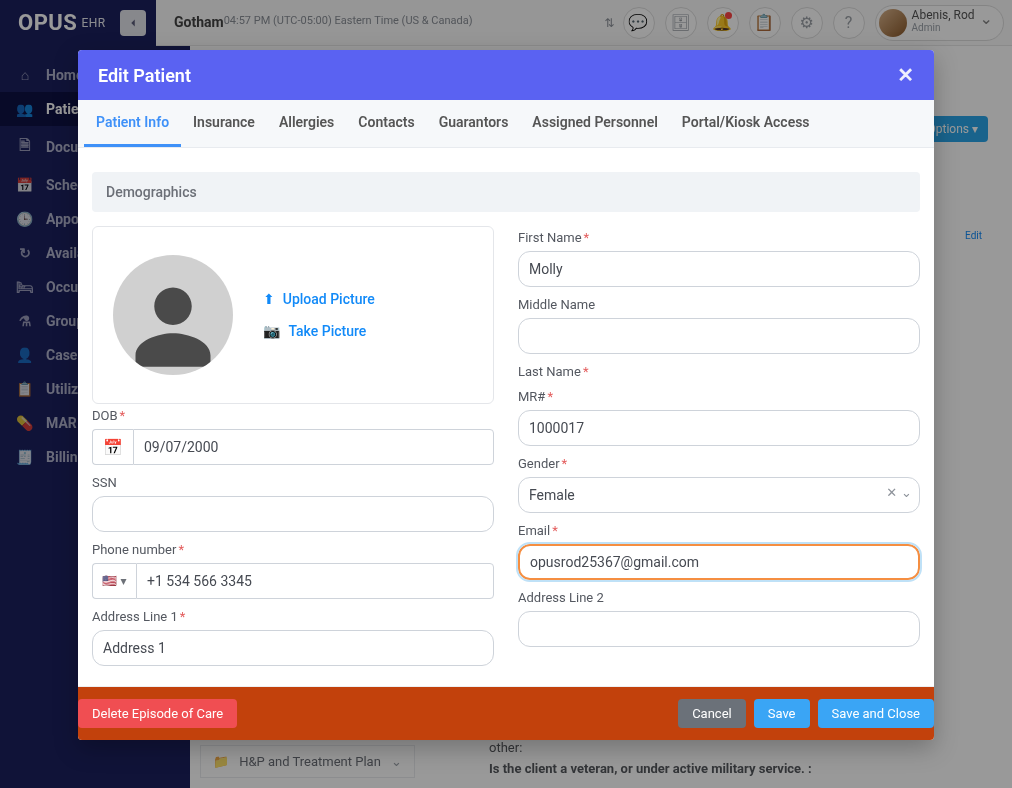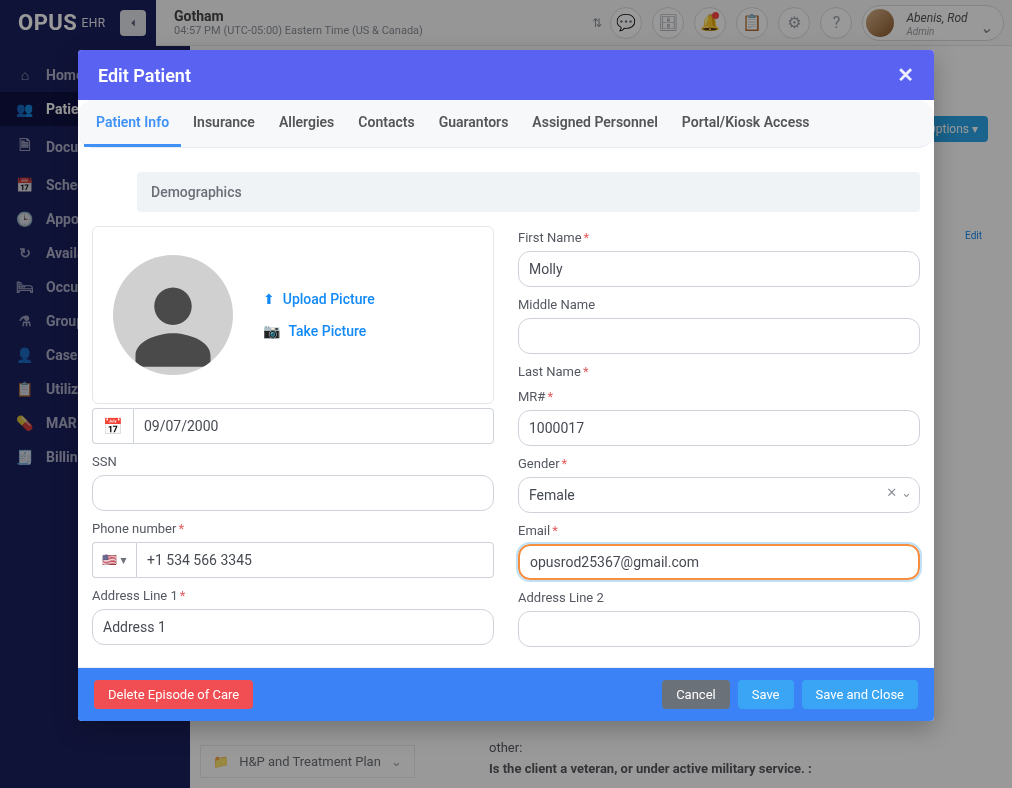--- a/index.html
+++ b/index.html
@@ -20,28 +20,28 @@
     --link:#128af8;
     --highlight:#f58e41;
   }
   *{box-sizing:border-box;font-family:-apple-system,Segoe UI,Roboto,Arial,sans-serif;}
   body{margin:0;width:1012px;height:788px;overflow:hidden;position:relative;background:#fff;}
   
   .topbar{display:flex;align-items:center;height:46px;background:var(--topbar-bg);border-bottom:1px solid #e6e6e6;position:relative;z-index:1;}
   .logo{width:156px;height:46px;background:var(--sidebar-bg);display:flex;align-items:center;color:#fff;font-weight:700;font-size:22px;padding-left:18px;letter-spacing:0.5px;}
   .logo .ehr{font-size:12px;font-weight:400;margin-left:4px;opacity:0.9;}
   .sidebar-collapse{width:26px;height:26px;background:#e2e3e9;border-radius:4px;display:flex;align-items:center;justify-content:center;color:#5b5d7a;margin-left:-36px;margin-right:8px;}
-  .location{display:flex;flex-direction:column;padding-left:20px;line-height:1.2;color:#555;flex:1;}
+  .location{display:flex;flex-direction:row;padding-left:20px;line-height:1.2;color:#555;flex:1;}
   .loc-name{font-weight:700;color:#444;font-size:14px;}
   .loc-tz{font-size:11px;color:#8a8f97;}
   .loc-switch{color:#8a8f97;padding:0 8px;font-size:12px;}
   .top-icons{display:flex;align-items:center;gap:10px;padding-right:8px;}
   .tico{width:32px;height:32px;border:1px solid #ddd;border-radius:50%;display:flex;align-items:center;justify-content:center;color:#9ba0a7;background:#fff;position:relative;}
   .tico .dot{position:absolute;top:4px;right:6px;width:7px;height:7px;background:#f44;border-radius:50%;}
-  .user-chip{display:flex;align-items:flex-end;border:1px solid #ddd;border-radius:18px;padding:3px 10px 3px 3px;background:#fff;gap:12px;font-style:italic;}
+  .user-chip{display:flex;align-items:flex-start;border:1px solid #ddd;border-radius:18px;padding:3px 10px 3px 3px;background:#fff;gap:5px;}
   .avatar{width:28px;height:28px;border-radius:50%;background:linear-gradient(135deg,#d9b38c,#8b5a2b);}
   .user-chip .uname{font-size:12px;color:#555;line-height:1.1;}
   .user-chip .urole{font-size:10px;color:#9aa0a8;}
   
   .shell{display:flex;height:742px;}
   .sidebar{width:190px;background:var(--sidebar-bg);padding-top:12px;}
   .sb-item{display:flex;align-items:center;gap:12px;padding:9px 16px;color:var(--sidebar-text);font-size:14px;font-weight:700;}
   .sb-item.active{background:var(--sidebar-bg-active);color:#fff;}
   .sb-ico{width:18px;text-align:center;opacity:0.85;}
   
@@ -52,46 +52,46 @@
   .facesheet-frag .fitem{display:flex;align-items:center;padding:8px 12px;color:#6b6f77;font-size:13px;border:1px solid #eaecef;background:#fff;}
   .facesheet-frag .fitem .chev{margin-left:auto;color:#9aa0a8;}
   .bg-text{position:absolute;left:299px;bottom:6px;right:20px;font-size:13px;color:#56595e;}
   .bg-text .line{margin-bottom:6px;}
   
   .overlay{position:absolute;inset:0;background:rgba(0,0,0,0.4);display:flex;align-items:flex-start;justify-content:center;padding-top:50px;z-index:10;}
   .modal{width:856px;background:#fff;border-radius:4px;box-shadow:0 8px 24px rgba(0,0,0,0.25);overflow:hidden;}
   .modal-hdr{background:var(--modal-header);color:#fff;padding:13px 20px;display:flex;align-items:center;}
   .modal-hdr .close{margin-left:auto;font-size:20px;font-weight:700;opacity:0.9;}
   .modal-title{font-size:18px;font-weight:600;}
-  .tabs{display:flex;background:#f6f8fa;border-bottom:1px solid #e8ebef;border-radius:16px;}
+  .tabs{display:flex;background:#f6f8fa;border-bottom:1px solid #e8ebef;}
   .tab{padding:14px 12px;font-size:14px;color:#555;border-bottom:3px solid transparent;font-weight:600;}
   .tab:first-child{margin-left:6px;}
   .tab.active{color:var(--tab-active);border-bottom-color:var(--tab-active);}
   .modal-body{padding:0 14px 10px;max-height:538px;overflow:auto;}
-  .section-hdr{background:var(--section);color:#6b6f77;font-size:14px;font-weight:500;padding:12px 14px;border-radius:4px;margin-top:24px;margin-left:45px;}
+  .section-hdr{background:var(--section);color:#6b6f77;font-size:14px;font-weight:500;padding:12px 14px;border-radius:4px;margin-top:24px;}
   .two-col{display:flex;gap:24px;margin-top:14px;}
   .col{flex:1;}
   .photo-card{border:1px solid var(--border);border-radius:6px;height:178px;display:flex;align-items:center;padding:6px 20px;gap:30px;}
   .avatar-big{width:120px;height:120px;border-radius:50%;background:#d0d0d0;display:flex;align-items:flex-end;justify-content:center;overflow:hidden;}
   .avatar-big svg{width:100px;height:100px;}
   .photo-acts{display:flex;flex-direction:column;gap:16px;}
   .photo-acts a{color:var(--link);font-size:14px;text-decoration:none;display:flex;align-items:center;gap:8px;font-weight:500;}
   .field{margin-top:4px;margin-bottom:10px;}
   .label{font-size:13px;color:#545860;margin-bottom:6px;display:block;}
   .req{color:#e35b5b;margin-left:2px;}
   .input,.select{width:100%;height:36px;border:1px solid var(--form-border);border-radius:12px;padding:0 10px;font-size:14px;color:#464a52;background:#fff;}
   .input.highlight{border:2px solid var(--highlight);outline:2px solid #bfe1f7;}
   .input-group{display:flex;}
   .input-group .addon{border:1px solid var(--form-border);border-right:none;border-radius:4px 0 0 4px;display:flex;align-items:center;justify-content:center;padding:0 10px;color:#6d7178;background:#fff;}
   .input-group .input{border-radius:0 4px 4px 0;}
   .phone-group .addon{min-width:44px;padding:0 6px;font-size:12px;}
   .select-wrap{position:relative;}
   .select-wrap .sel-icons{position:absolute;right:8px;top:8px;color:#8d929a;font-size:13px;display:flex;gap:4px;}
   
-  .modal-ftr{display:flex;align-items:flex-end;padding:12px 16px;border-top:1px solid #eceff3;background:#3b82f6;}
+  .modal-ftr{display:flex;align-items:flex-end;padding:12px 0;border-top:1px solid #eceff3;background:#c2410c;}
   .btn{padding:7px 14px;border:none;border-radius:4px;font-size:13px;color:#fff;cursor:pointer;}
   .btn-danger{background:var(--red);}
   .btn-grey{background:var(--grey-btn);}
   .btn-blue{background:var(--blue);}
   .ftr-right{margin-left:auto;display:flex;gap:8px;}
 </style>
 </head>
 <body>
 
 <div class="topbar">
@@ -229,20 +229,21 @@
                   <span>Upload Picture</span>
                 </a>
               <a>
                   <span>📷</span>
                   <span>Take Picture</span>
                 </a>
             </div>
           </div>
 
           <div class="field">
+            <span class="label"><span>DOB</span><span class="req">*</span></span>
             <div class="input-group">
               <span class="addon">📅</span>
               <input class="input" value="09/07/2000" style="">
             </div>
           </div>
 
           <div class="field">
             <span class="label">SSN</span>
             <input class="input" value="" style="">
           </div>

